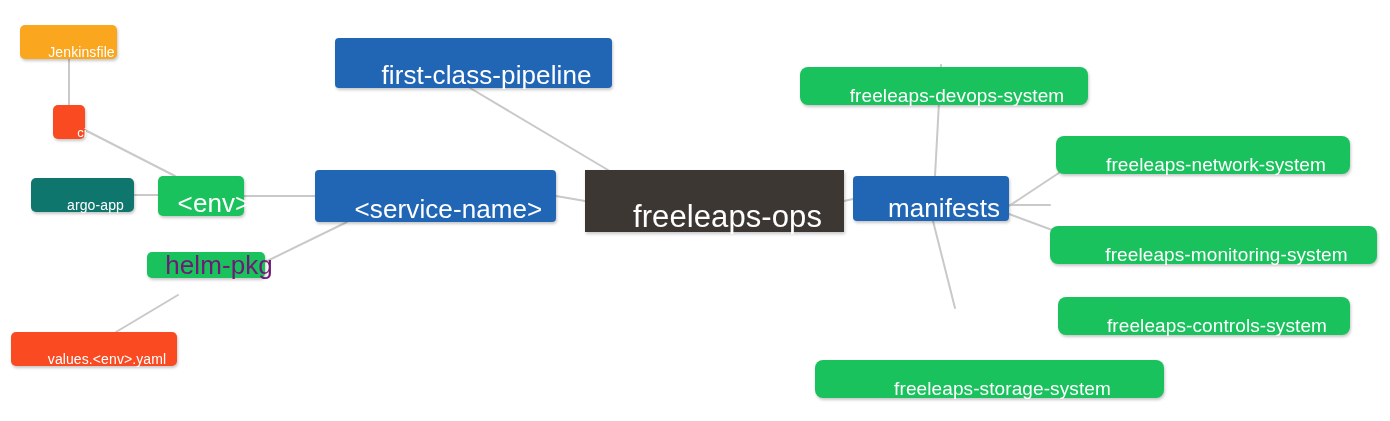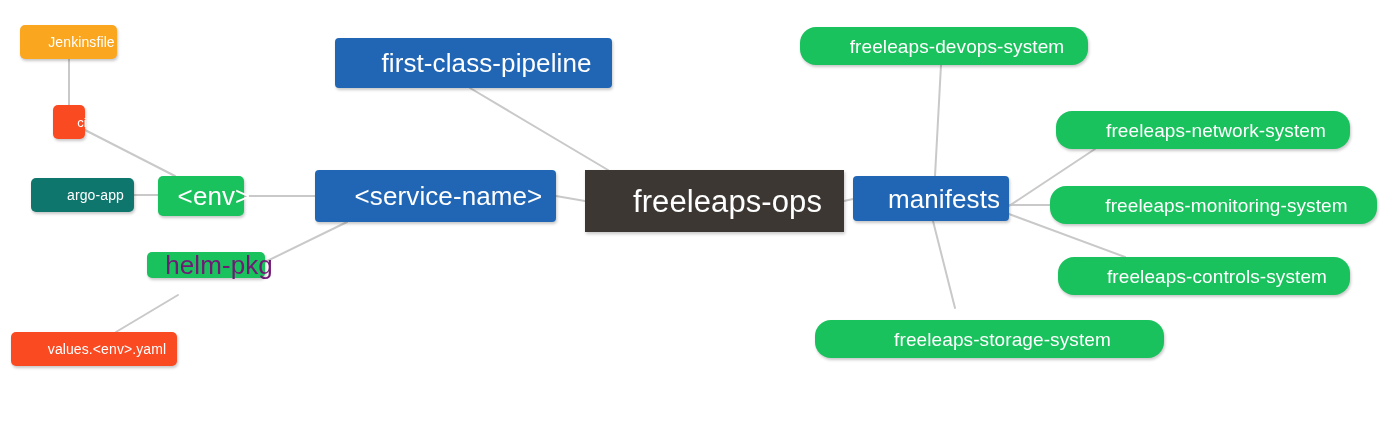--- a/index.html
+++ b/index.html
@@ -23,37 +23,37 @@
     position: absolute;
     left: 0;
     top: 0;
     width: 1390px;
     height: 421px;
     pointer-events: none;
   }
   .node {
     position: absolute;
     display: flex;
-    align-items: center;
+    align-items: flex-end;
     justify-content: center;
     box-sizing: border-box;
     color: #ffffff;
     white-space: nowrap;
     border-radius: 4px;
     box-shadow: 1px 2px 3px rgba(0,0,0,0.22);
     letter-spacing: 0.1px;
     line-height: 1;
     text-align: center;
     padding-left: 26px;
   }
   
   .tier-root   { font-size: 31px; border-radius: 0; }
   .tier-main   { font-size: 26px; border-radius: 4px; }
   .tier-sub    { font-size: 26px; border-radius: 5px; }
-  .tier-leaf   { font-size: 19px; border-radius: 16px; }
+  .tier-leaf   { font-size: 19px; border-radius: 8px; margin-top: 40px; }
   .tier-tiny   { font-size: 14px; border-radius: 5px; }
   .tier-mini   { font-size: 13px; border-radius: 5px; }
 </style>
 </head>
 <body>
 
 <div id="canvas">
   <svg id="edges" viewBox="0 0 1390 421" xmlns="http://www.w3.org/2000/svg">
       <line x1="585" y1="201" x2="556" y2="196" stroke="#c9c9c9" stroke-width="2" stroke-linecap="round"></line>
       <line x1="608" y1="170" x2="470" y2="88" stroke="#c9c9c9" stroke-width="2" stroke-linecap="round"></line>
@@ -97,21 +97,21 @@
       </div>
       <div class="node tier-tiny" style="left: 31px; top: 178px; width: 103px; height: 34px; background: #0f766e; color: rgb(255, 255, 255);">
         <span>argo-app</span>
       </div>
       <div class="node tier-tiny" style="left: 11px; top: 332px; width: 166px; height: 34px; background: rgb(250, 74, 33); color: rgb(255, 255, 255);">
         <span>values.&lt;env&gt;.yaml</span>
       </div>
       <div class="node tier-leaf" style="left: 800px; top: 27px; width: 288px; height: 38px; background: rgb(25, 194, 92); color: rgb(255, 255, 255);">
         <span>freeleaps-devops-system</span>
       </div>
-      <div class="node tier-leaf" style="left: 1056px; top: 111px; width: 294px; height: 38px; background: rgb(25, 194, 92); color: rgb(255, 255, 255);">
+      <div class="node tier-leaf" style="left: 1056px; top: 96px; width: 294px; height: 38px; background: rgb(25, 194, 92); color: rgb(255, 255, 255);">
         <span>freeleaps-network-system</span>
       </div>
       <div class="node tier-leaf" style="left: 1050px; top: 186px; width: 327px; height: 38px; background: rgb(25, 194, 92); color: rgb(255, 255, 255);">
         <span>freeleaps-monitoring-system</span>
       </div>
       <div class="node tier-leaf" style="left: 1058px; top: 257px; width: 292px; height: 38px; background: rgb(25, 194, 92); color: rgb(255, 255, 255);">
         <span>freeleaps-controls-system</span>
       </div>
       <div class="node tier-leaf" style="left: 815px; top: 320px; width: 349px; height: 38px; background: rgb(25, 194, 92); color: rgb(255, 255, 255);">
         <span>freeleaps-storage-system</span>

